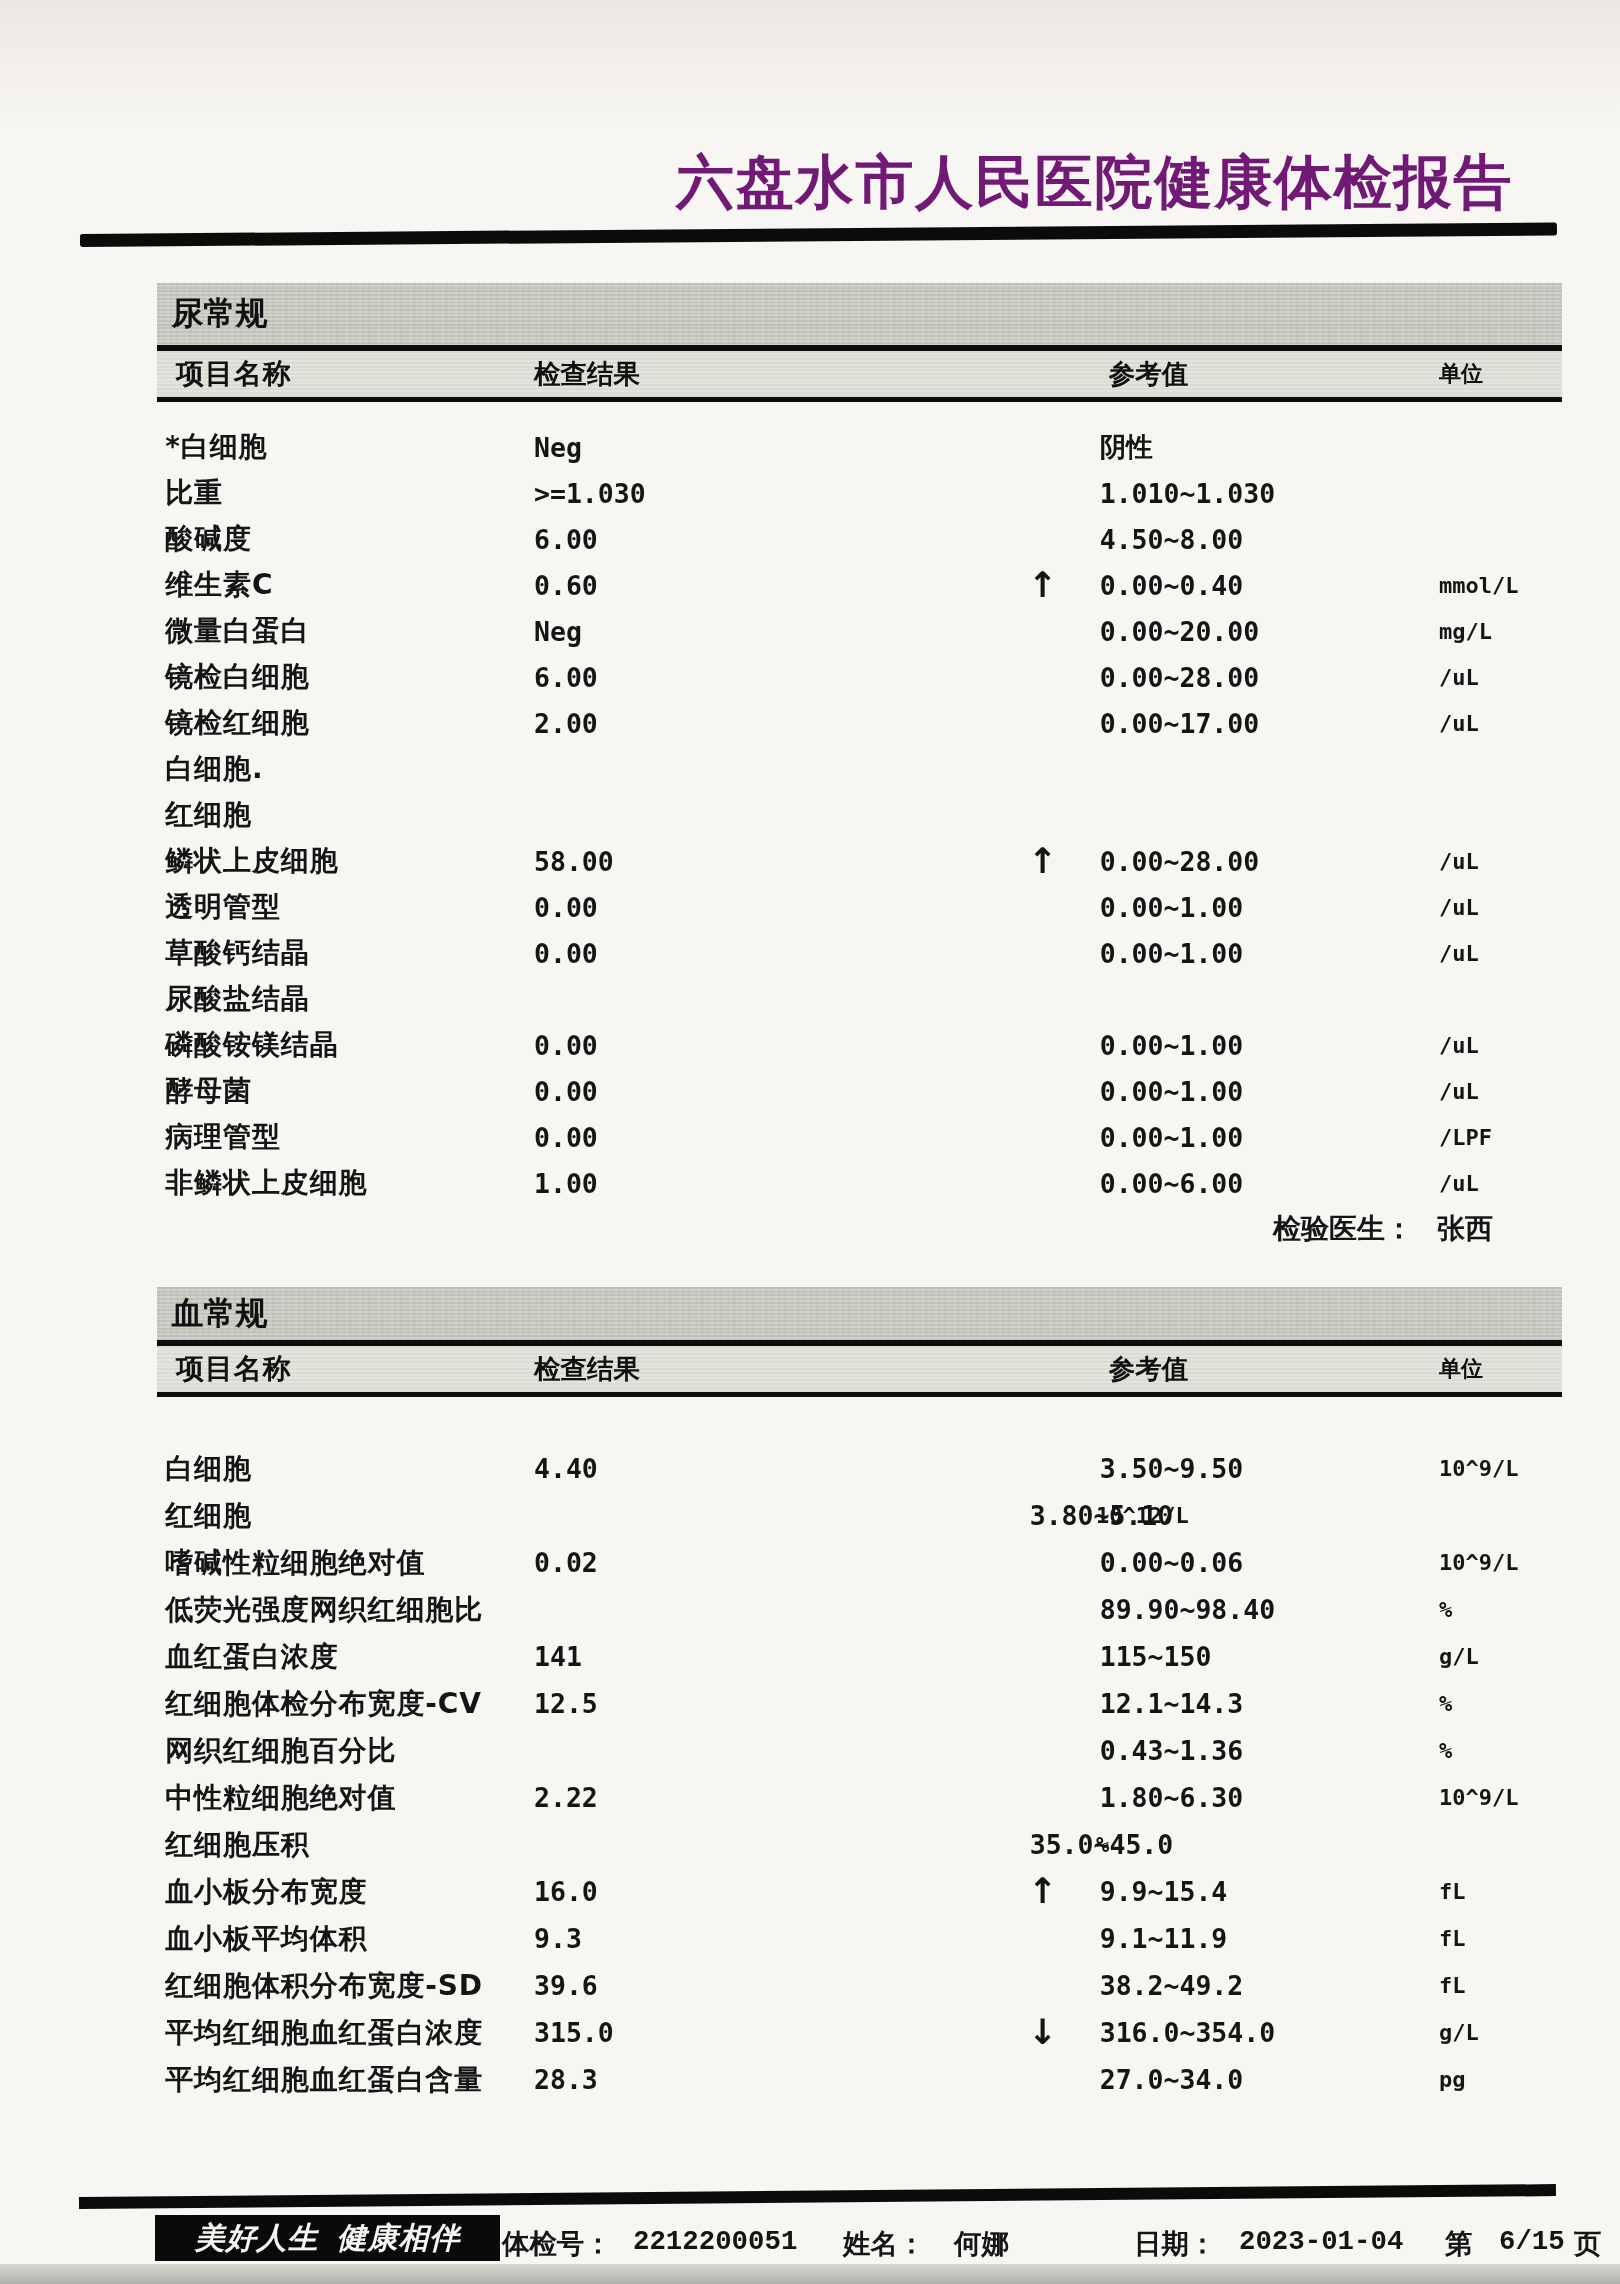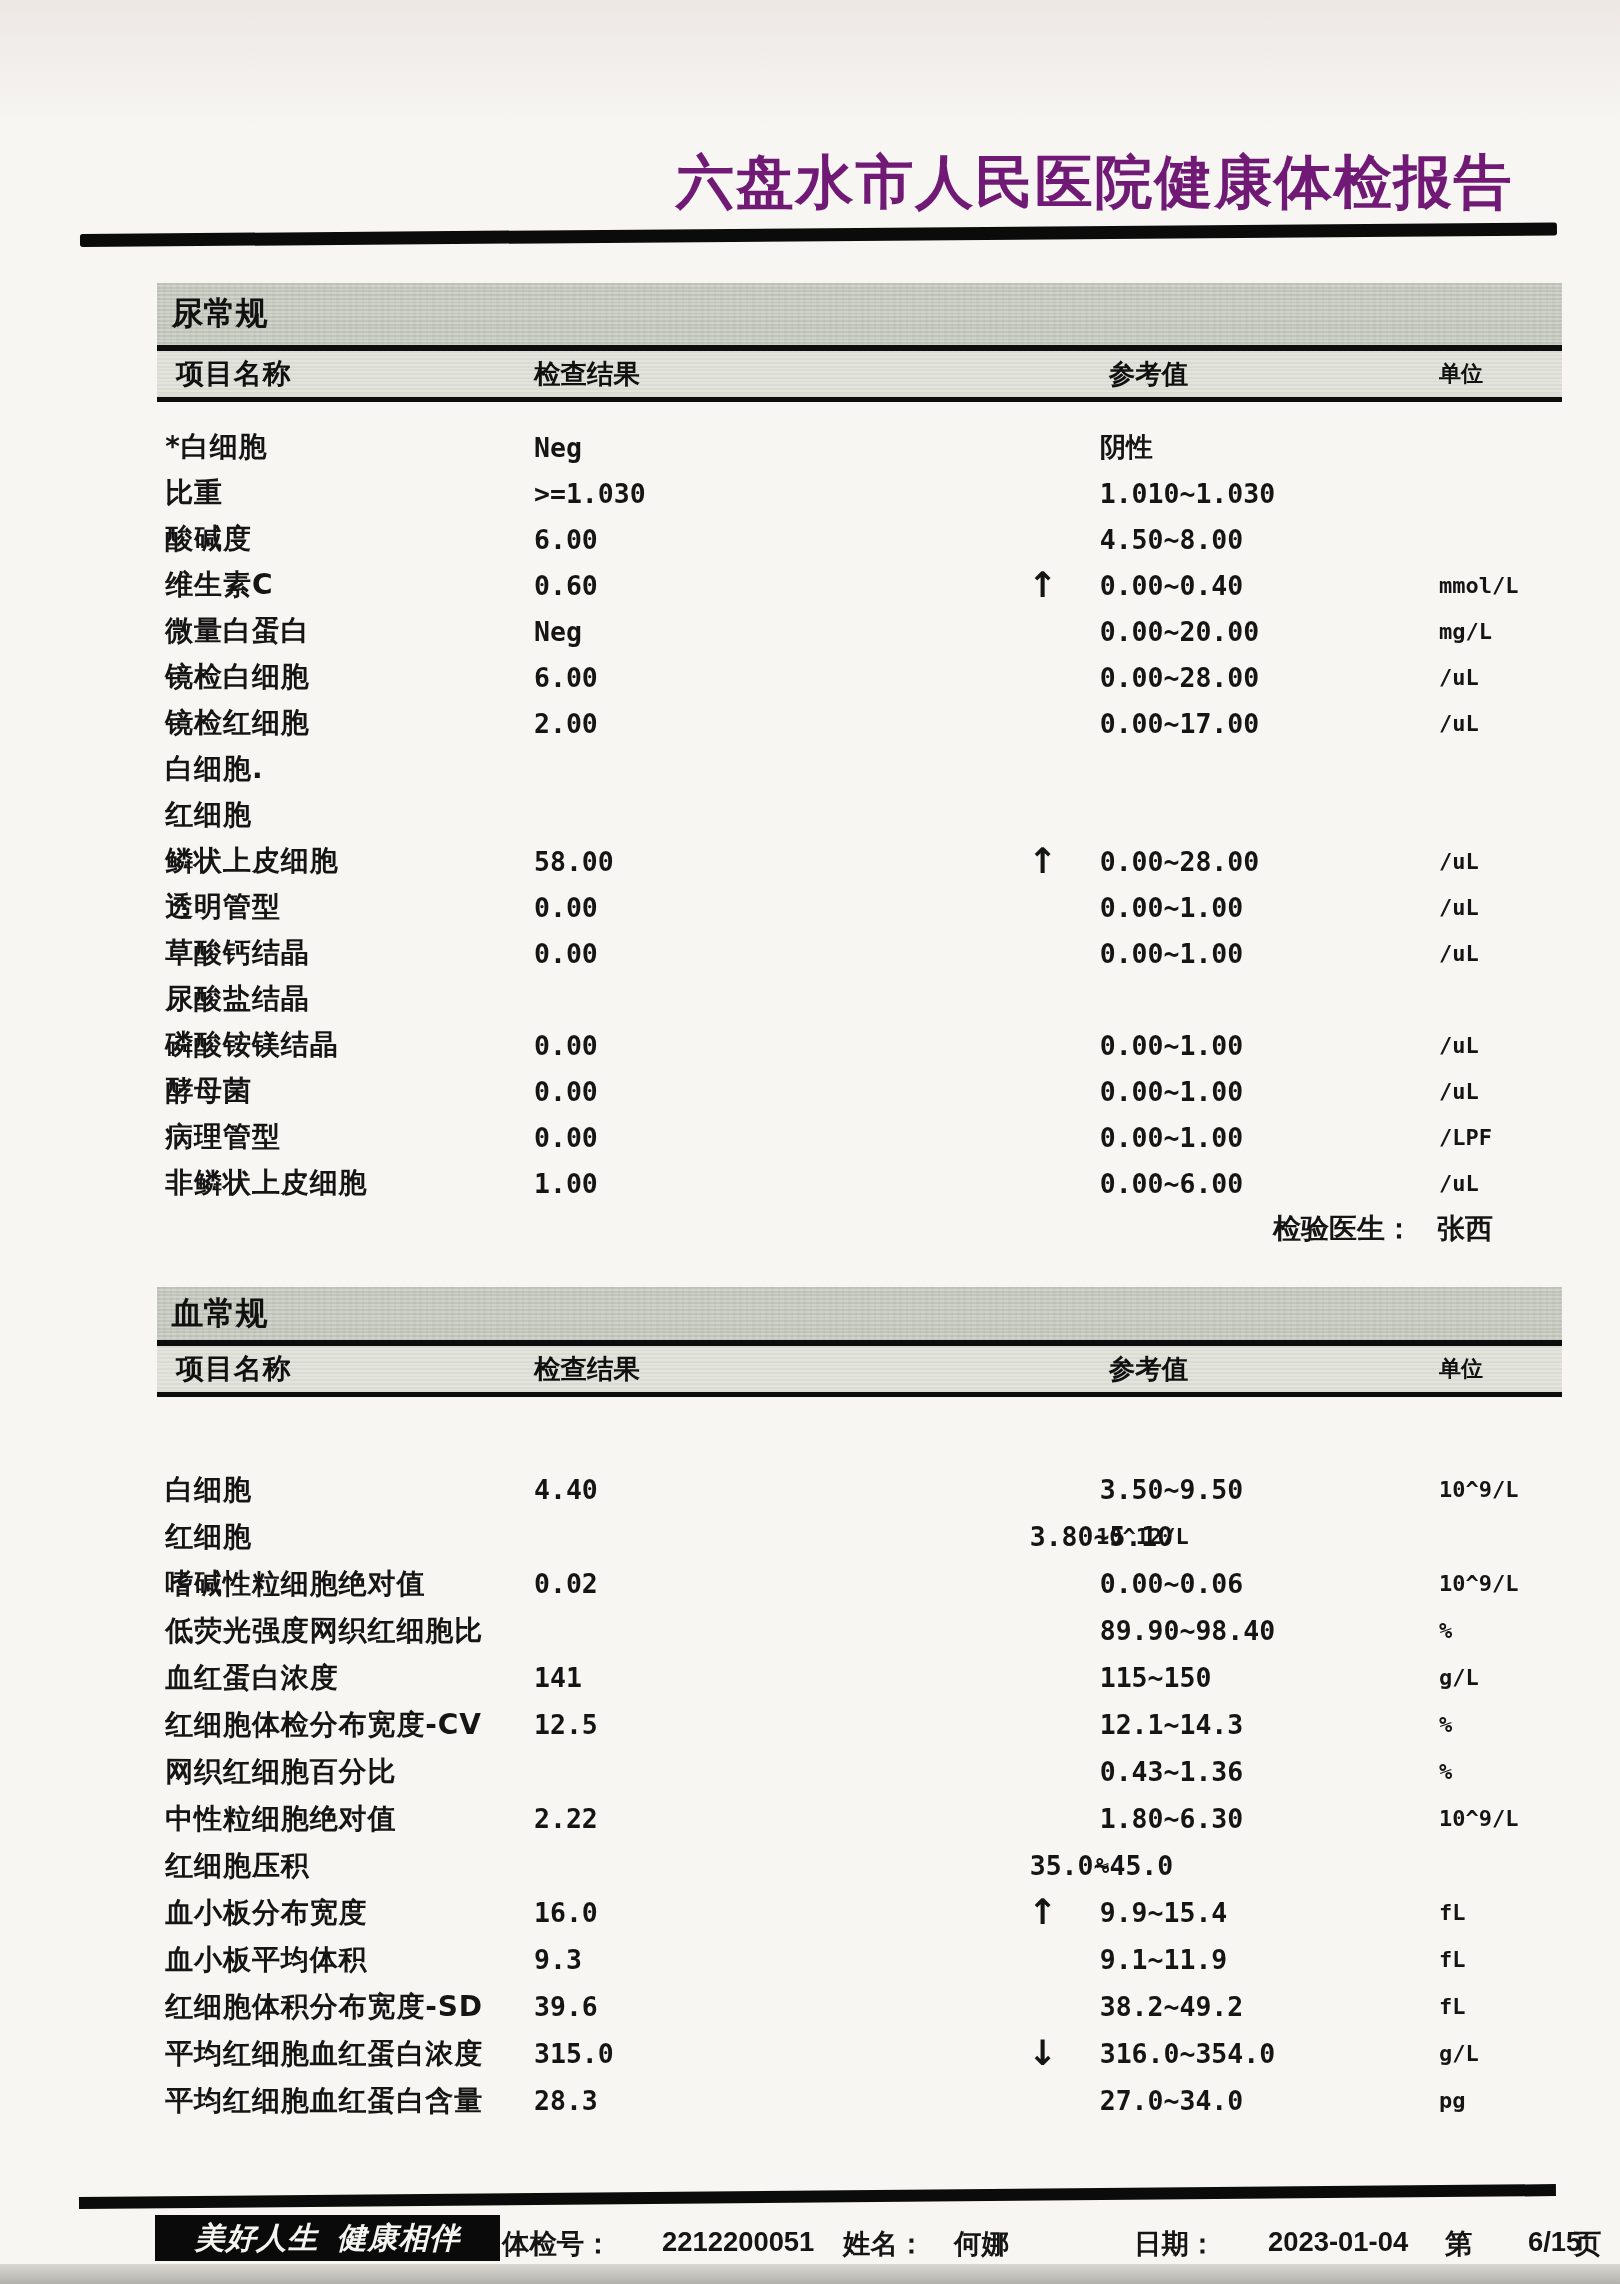--- a/index.html
+++ b/index.html
@@ -44,21 +44,21 @@
     align-items:center;
   }
   .cols{
     height:46px;font-size:30px;font-weight:800;color:#101010;
     background-color:#e2e3db;
     background-image:repeating-linear-gradient(180deg,rgba(90,95,85,.06) 0 1.8px,rgba(255,255,255,.05) 1.8px 3.7px);
   }
   .cols .c-name{padding-left:19px;font-family:Liberation Mono, monospace;}
   .cols .c-ref{padding-left:12.8px;}
   .rows-1{padding-top:22px;}
-  .rows-2{padding-top:69px;}
+  .rows-2{padding-top:48px;}
   .row-h-50{height:46px;}
   .row-h-51{height:47px;}
   .c-name{padding-left:8.2px;font-size:28px;font-weight:600;letter-spacing:0.9px;white-space:nowrap;}
   .c-result,.c-ref{
     font-family:"DejaVu Sans Mono","Liberation Mono",monospace;
     font-size:26.5px;font-weight:700;white-space:nowrap;
   }
   .c-ref{padding-left:3.7px;}
   .c-flag{font-size:35px;font-weight:600;line-height:1;padding-left:1.8px;}
   .c-unit{
@@ -75,21 +75,21 @@
     background:#0b0b0b;transform:rotate(-0.5deg);transform-origin:left center;
   }
   .footer-box{
     position:absolute;left:155px;top:2215px;width:345px;height:46px;
     background:#0a0a0a;color:#f4f4f0;
     display:flex;align-items:center;justify-content:center;gap:18.3px;
     font-size:30px;font-weight:800;font-style:italic;letter-spacing:0.9px;
     white-space:nowrap;
   }
   .ffield{position:absolute;top:2226px;font-size:27.4px;font-weight:700;white-space:nowrap;}
-  .fmono{font-family:Liberation Sans, sans-serif;margin-left:29px;}
+  .fmono{font-family:Liberation Mono, monospace;}
 </style>
 </head>
 <body>
 
 <div class="page">
   <div class="top-tint"></div>
 
   <div class="title">六盘水市人民医院健康体检报告</div>
   <div class="title-rule"></div>
 

